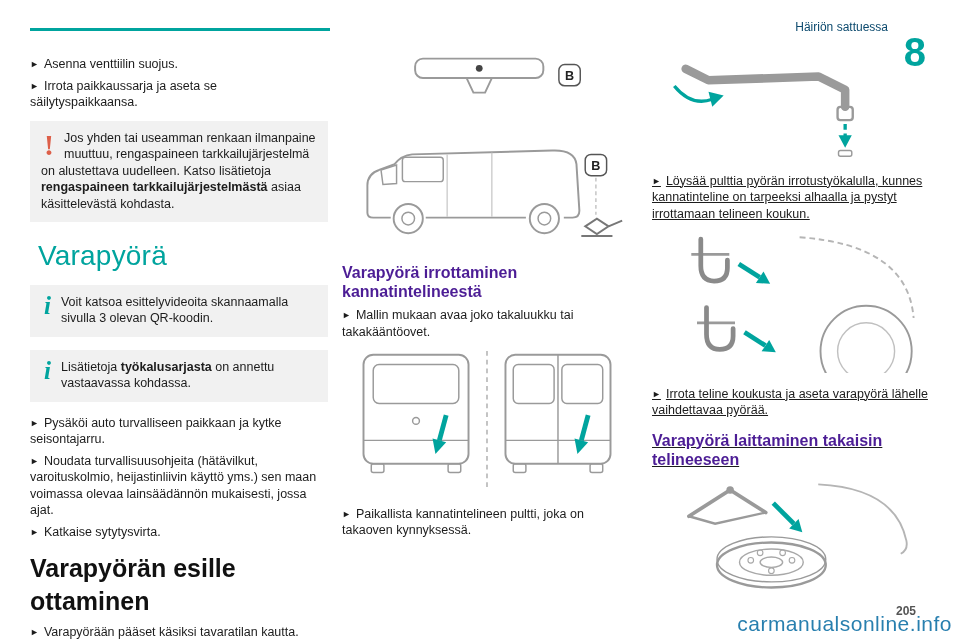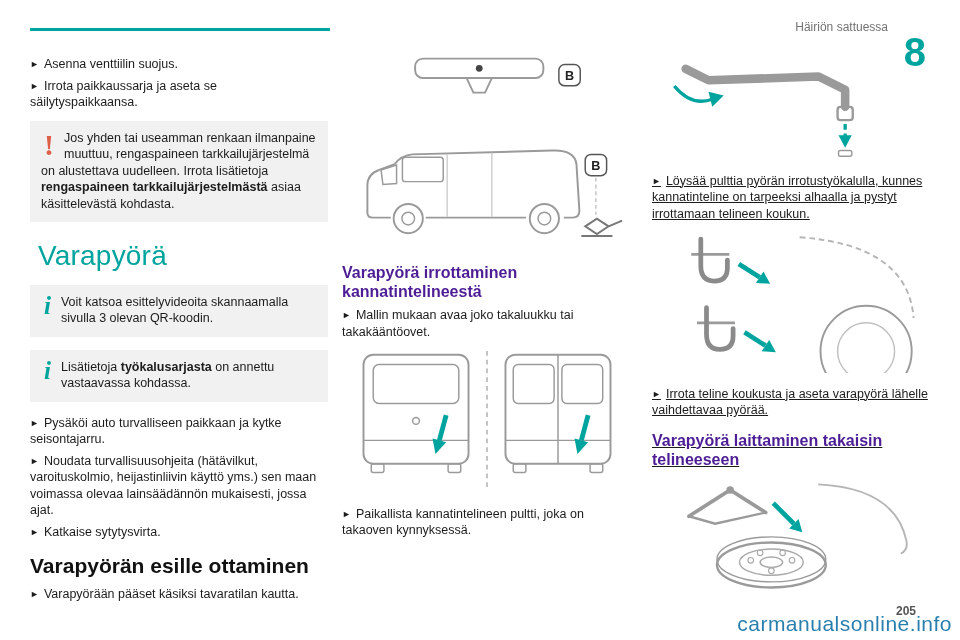--- a/index.html
+++ b/index.html
@@ -9,35 +9,35 @@
     --line:#9a9a9a;
     --boxbg:#f1f1f1;
   }
   *{box-sizing:border-box;}
   html,body{margin:0;padding:0;background:#e8e8e8;}
   .page{
     position:relative;width:960px;height:640px;margin:0 auto;background:#fff;
     font-family:"Liberation Sans",sans-serif;color:var(--ink);overflow:hidden;
   }
   .top-rule{position:absolute;left:30px;top:28px;width:300px;height:3px;background:var(--teal);}
-  .running-head{position:absolute;top:20px;right:72px;font-size:12px;color:#737373;text-align:right;}
+  .running-head{position:absolute;top:20px;right:72px;font-size:12px;color:#0c4a6e;text-align:right;}
   .chapter-num{position:absolute;top:32px;right:34px;font-size:40px;font-weight:bold;color:var(--teal);line-height:1;}
   .col{position:absolute;font-size:12.5px;line-height:1.32;}
   .col1{left:30px;top:56px;width:298px;}
   .col2{left:342px;top:48px;width:290px;}
   .col3{left:652px;top:48px;width:280px;text-decoration:underline;}
   p.bullet{margin:0 0 5px 0;}
   .marker{font-size:9px;margin-right:5px;position:relative;top:-1px;color:var(--ink);}
   .note-box{background:var(--boxbg);padding:9px 11px 10px;margin:10px 0 13px;}
   .note-box:after{content:"";display:block;clear:both;}
   .box-icon{float:left;font-weight:bold;line-height:.9;margin:1px 10px 2px 3px;}
   .warn-icon{color:var(--warn);font-size:30px;font-family:"Liberation Serif",serif;}
   .info-icon{color:var(--teal);font-size:25px;font-family:"Liberation Serif",serif;font-style:italic;}
   h1.section-title{color:var(--teal);font-size:28px;font-weight:400;margin:16px 8px 10px;letter-spacing:.2px;}
-  h2.subhead-lg{font-size:21px;font-weight:bold;margin:12px 0 6px;color:#111;}
+  h2.subhead-lg{font-size:25px;font-weight:bold;margin:12px 0 6px;color:#111;}
   h3.subhead{font-size:16px;font-weight:bold;margin:12px 0 6px;line-height:1.2;color:#4c1d95;}
   figure{margin:0 0 8px;text-align:center;}
   figure svg{display:inline-block;}
   .page-number{position:absolute;right:44px;bottom:22px;font-size:12px;font-weight:bold;color:#555;}
   .watermark{position:absolute;right:8px;bottom:4px;font-size:21px;color:#0369a1;opacity:.85;letter-spacing:.5px;}
 </style>
 </head>
 <body>
 
 <div class="page">
@@ -50,21 +50,21 @@
 
     <p class="bullet">
       <span class="marker">►</span><span>Asenna venttiilin suojus.</span>
     </p>
     <p class="bullet">
       <span class="marker">►</span><span>Irrota paikkaussarja ja aseta se säilytyspaikkaansa.</span>
     </p>
 
     <div class="note-box">
       <span class="box-icon warn-icon">!</span>
-      <span><span>Jos yhden tai useamman renkaan ilmanpaine muuttuu, rengaspaineen tarkkailujärjestelmä on alustettava uudelleen. Irrota lisätietoja </span><b>rengaspaineen tarkkailujärjestelmästä</b><span> asiaa käsittelevästä kohdasta.</span></span>
+      <span><span>Jos yhden tai useamman renkaan ilmanpaine muuttuu, rengaspaineen tarkkailujärjestelmä on alustettava uudelleen. Katso lisätietoja </span><b>rengaspaineen tarkkailujärjestelmästä</b><span> asiaa käsittelevästä kohdasta.</span></span>
     </div>
 
     <h1 class="section-title">Varapyörä</h1>
 
     <div class="note-box">
       <span class="box-icon info-icon">i</span>
       <span>Voit katsoa esittelyvideoita skannaamalla sivulla 3 olevan QR-koodin.</span>
     </div>
 
     <div class="note-box">

